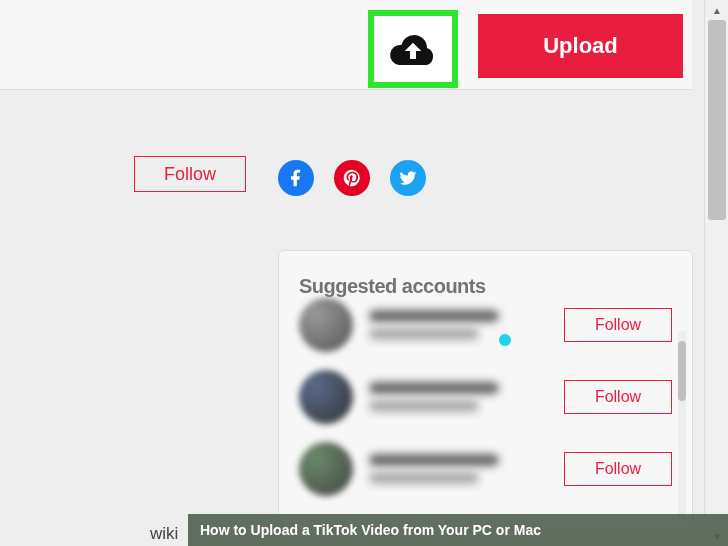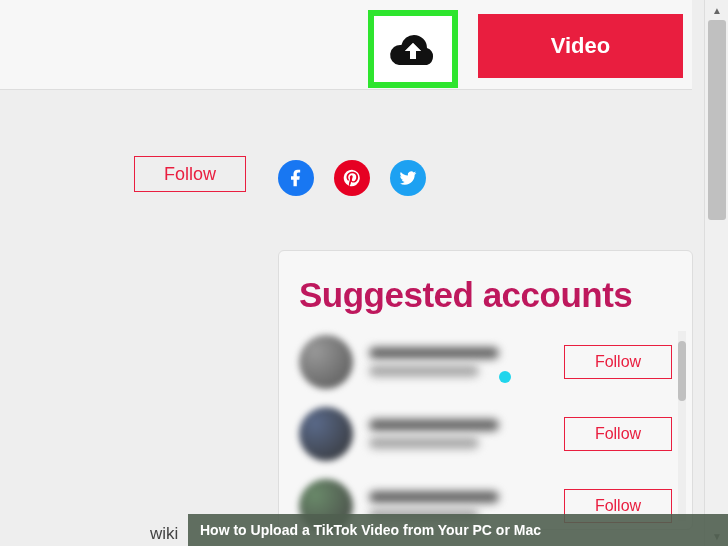--- a/index.html
+++ b/index.html
@@ -109,24 +109,23 @@
     .card-scrollbar-thumb {
       position: absolute;
       right: 6px;
       top: 90px;
       width: 8px;
       height: 60px;
       background: #c0c0c0;
       border-radius: 4px;
     }
     .suggested-title {
-      font-size: 35px;
+      font-size: 20px;
       font-weight: 800;
-      color: #be185d;
-      margin-bottom: 20px;
+      color: #737373;
       letter-spacing: -0.5px;
     }
     .account-row {
       display: flex;
       align-items: center;
       margin-bottom: 18px;
       position: relative;
     }
     .avatar {
       width: 54px;
@@ -232,21 +231,21 @@
 
   <div class="header">
     <div class="upload-highlight">
       <span class="upload-icon">
         <svg viewBox="0 0 24 20">
             <path fill="#111" d="M19 9.5A6.5 6.5 0 0 0 12.5 3 6.5 6.5 0 0 0 6.2 8 5 5 0 0 0 5 18h14a4.5 4.5 0 0 0 0-8.5zM12 7l4 4h-2.5v4h-3v-4H8l4-4z"></path>
             <path fill="#fff" d="M12 7l4 4h-2.5v4h-3v-4H8l4-4z"></path>
           </svg>
       </span>
     </div>
-    <div class="login-btn">Video</div>
+    <div class="login-btn">Upload</div>
   </div>
 
   <div class="follow-btn-main">Follow</div>
 
   <div class="social-row">
     <div class="social-icon social-fb">
       <svg viewBox="0 0 24 24">
           <path d="M13 22v-8h3l.5-4H13V7.5c0-1 .3-2 2-2h2V2h-3c-3 0-5 1.8-5 5v3H6v4h3v8h4z"></path>
         </svg>
     </div>

